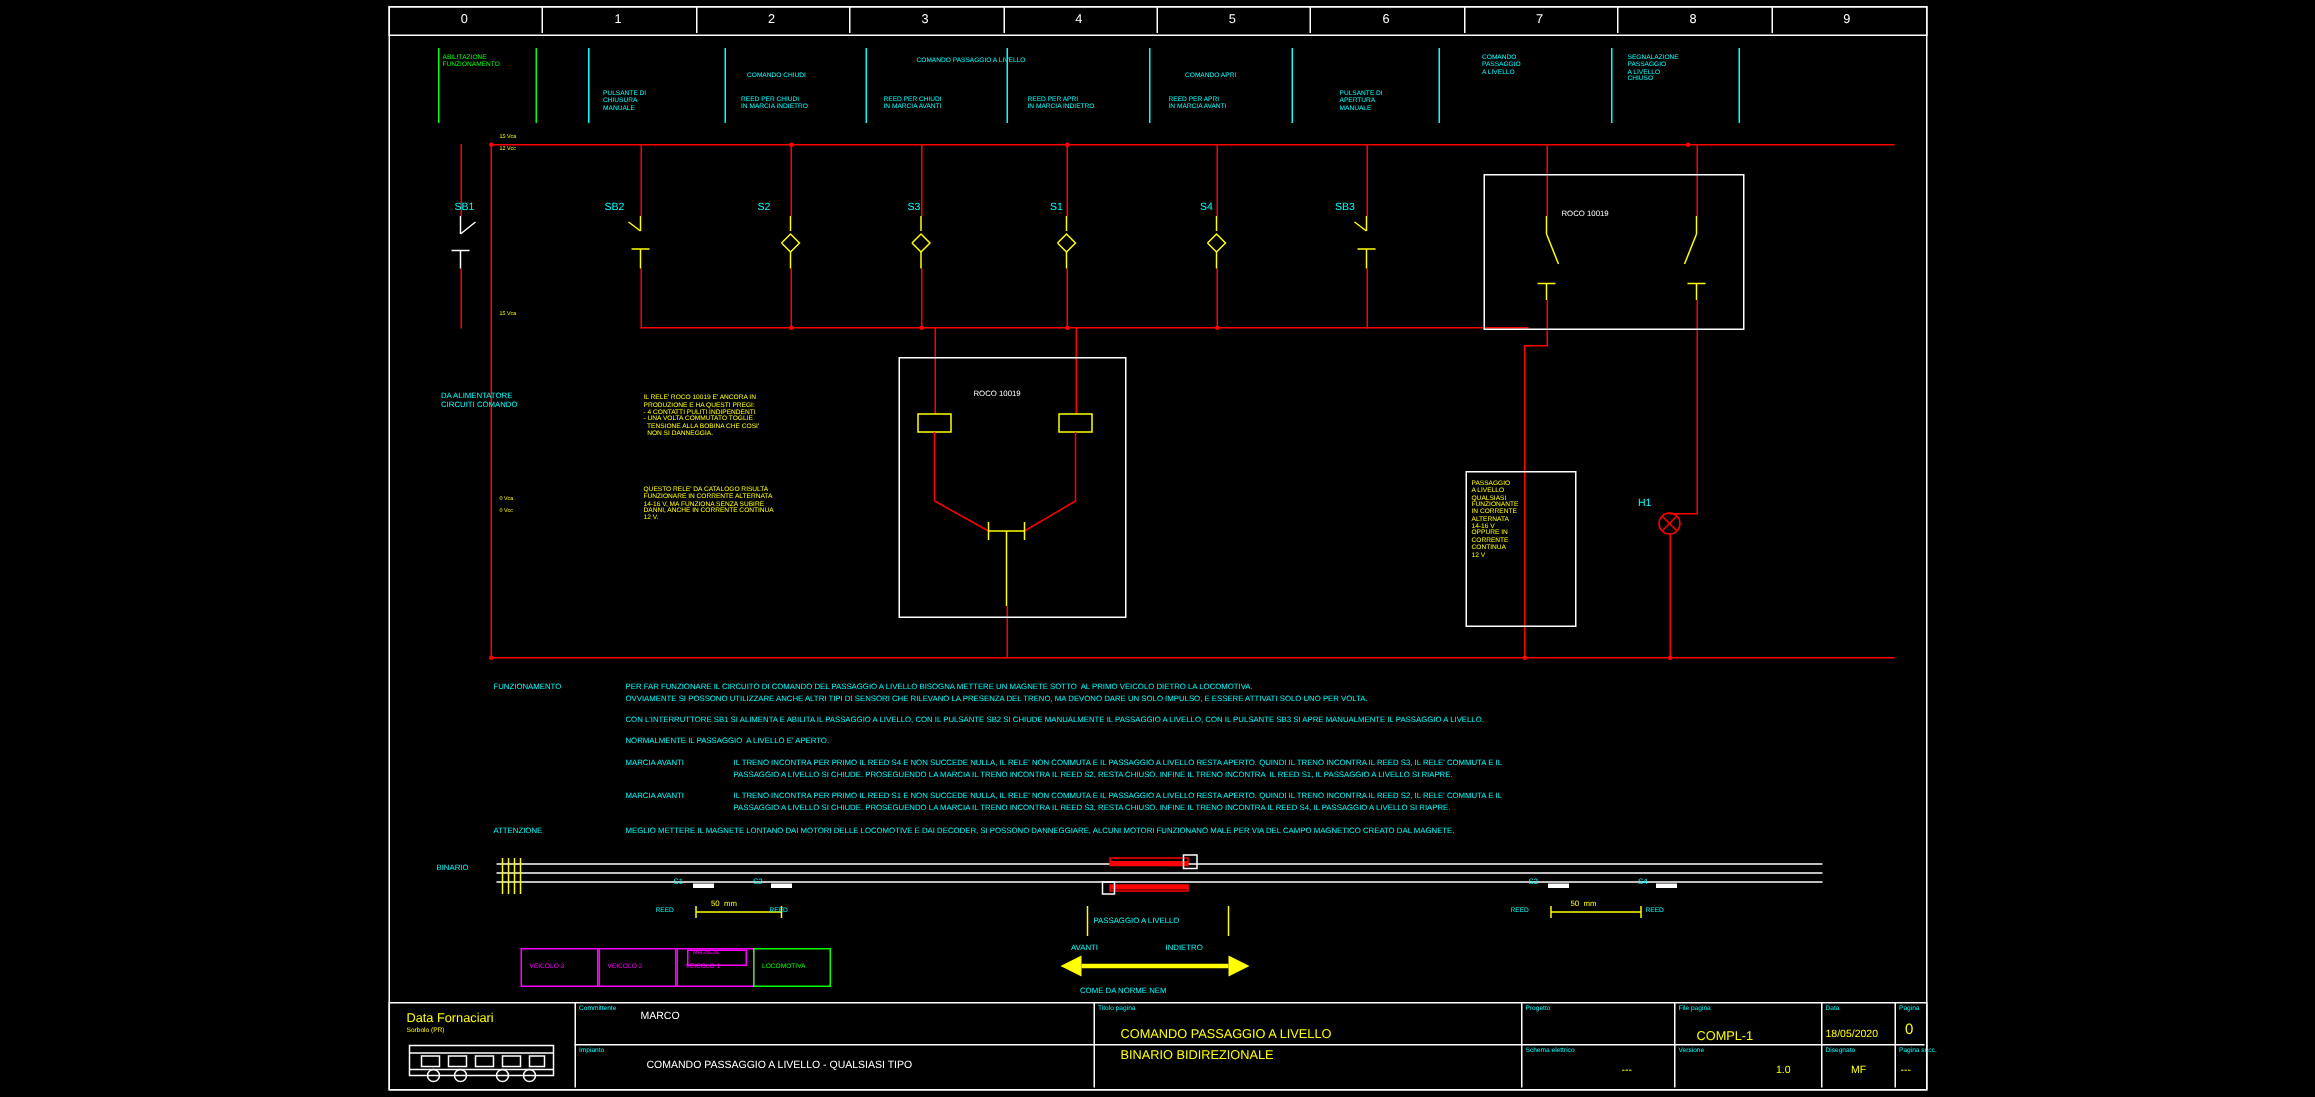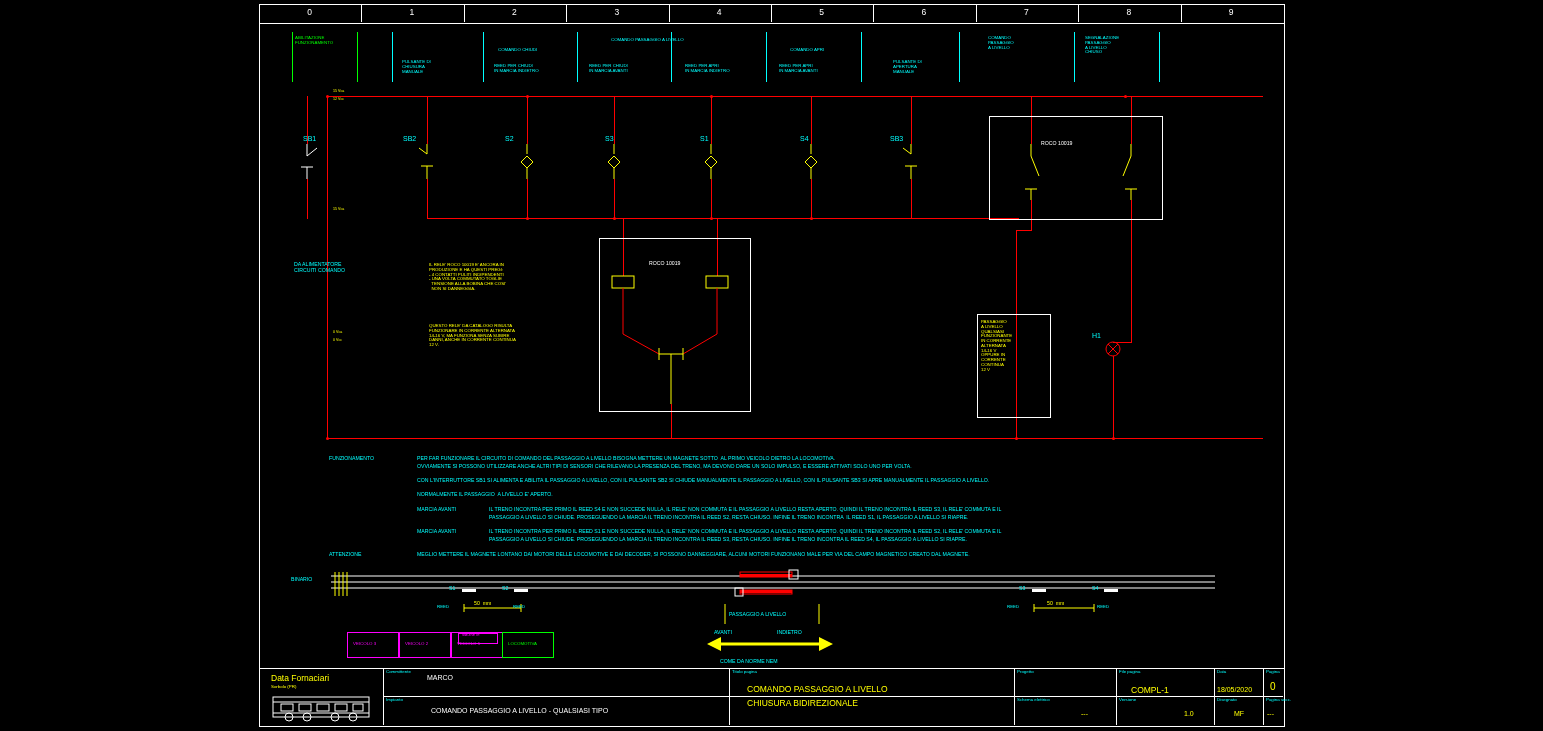--- a/index.html
+++ b/index.html
@@ -375,21 +375,21 @@
   <div class="t t8 ylw" style="left:12px;top:670px;">Data Fornaciari</div>
   <div class="t t4 ylw" style="left:12px;top:681px;">Sorbolo (PR)</div>
 
   <div class="t t4 cyn" style="left:127px;top:666px;">Committente</div>
   <div class="t t7 wht" style="left:168px;top:670px;">MARCO</div>
   <div class="t t4 cyn" style="left:127px;top:694px;">Impianto</div>
   <div class="t t7 wht" style="left:172px;top:703px;">COMANDO PASSAGGIO A LIVELLO - QUALSIASI TIPO</div>
 
   <div class="t t4 cyn" style="left:473px;top:666px;">Titolo pagina</div>
   <div class="t t8 ylw" style="left:488px;top:681px;">COMANDO PASSAGGIO A LIVELLO</div>
-  <div class="t t8 ylw" style="left:488px;top:695px;">CHIUSURA BIDIREZIONALE</div>
+  <div class="t t8 ylw" style="left:488px;top:695px;">BINARIO BIDIREZIONALE</div>
 
   <div class="t t4 cyn" style="left:758px;top:666px;">Progetto</div>
   <div class="t t4 cyn" style="left:860px;top:666px;">File pagina</div>
   <div class="t t8 ylw" style="left:872px;top:682px;">COMPL-1</div>
   <div class="t t4 cyn" style="left:958px;top:666px;">Data</div>
   <div class="t t7 ylw" style="left:958px;top:682px;">18/05/2020</div>
   <div class="t t4 cyn" style="left:1007px;top:666px;">Pagina</div>
   <div class="t t10 ylw" style="left:1011px;top:678px;">0</div>
 
   <div class="t t4 cyn" style="left:758px;top:694px;">Schema elettrico</div>

